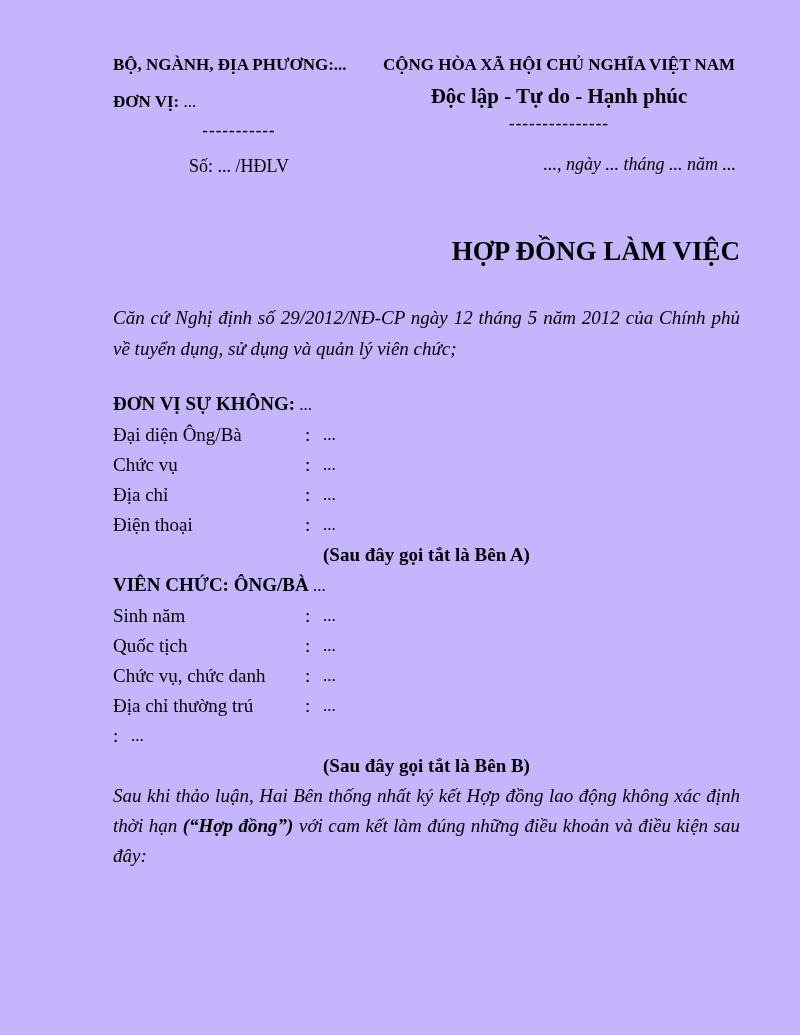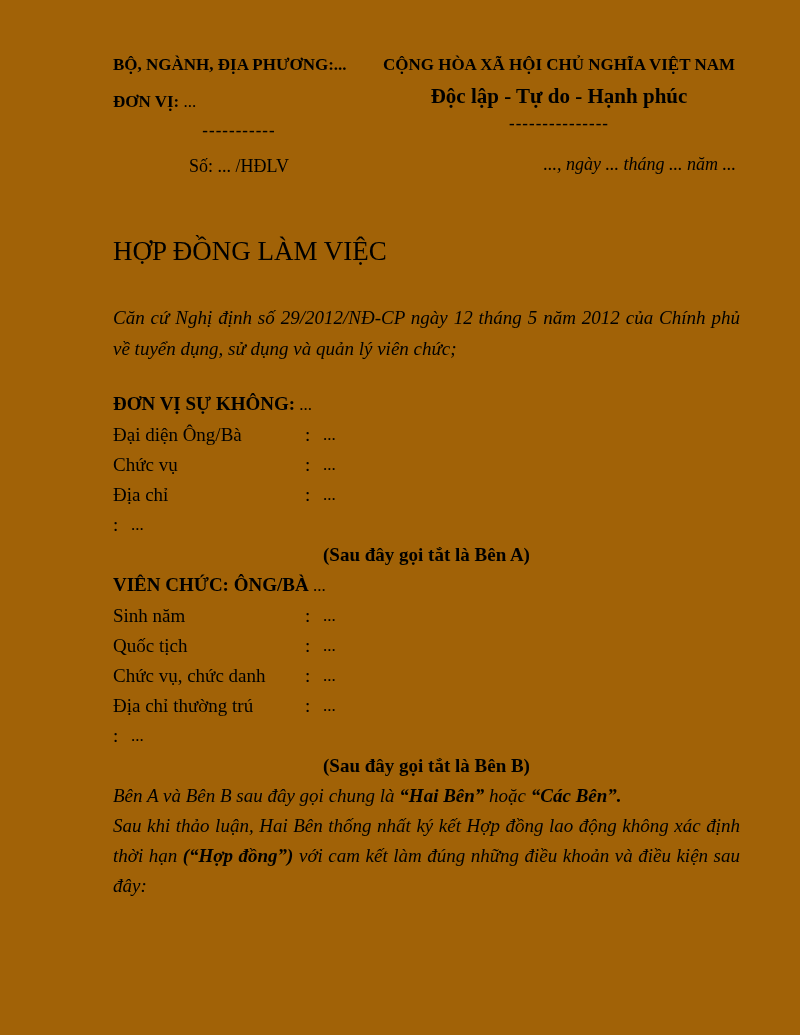--- a/index.html
+++ b/index.html
@@ -2,21 +2,21 @@
 <html><head>
 <meta charset="utf-8">
 <style>
   * { margin: 0; padding: 0; box-sizing: border-box; }
   html, body { background: #ffffff; }
   .page {
     position: relative;
     width: 800px;
     height: 1035px;
     margin: 0 auto;
-    background: #a16207;
+    background: #c4b5fd;
     color: #000000;
     font-family: "Liberation Serif", "DejaVu Serif", serif;
     padding: 52px 60px 0 113px;
     overflow: hidden;
   }
   .bold { font-weight: bold; }
 
   
   .header { display: flex; justify-content: space-between; align-items: flex-start; }
   .header-left { width: 252px; font-size: 17px; line-height: 26px; }
@@ -27,23 +27,23 @@
 
   .header-right { width: 362px; text-align: center; font-size: 17px; line-height: 26px; }
   .hr-line1 { font-weight: bold; white-space: nowrap; }
   .hr-line2 { font-weight: bold; margin-top: 5px; font-size: 21px; }
   .hr-divider { margin-top: 2px; font-weight: bold; letter-spacing: 1px; }
   .hr-date { margin-top: 14px; text-align: right; font-style: italic; font-size: 18px; padding-right: 4px; }
 
   
   .doc-title {
     margin-top: 47px;
-    text-align: left;
+    text-align: right;
     font-size: 27px;
-    font-weight: normal;
+    font-weight: bold;
     line-height: 50px;
   }
 
   
   .preamble {
     margin-top: 26px;
     font-size: 19px;
     font-style: italic;
     line-height: 31px;
     text-align: justify;
@@ -102,20 +102,21 @@
       <span class="field-label">Chức vụ</span>
       <span class="field-colon">:</span>
       <span class="field-value">...</span>
     </div>
     <div class="field-row">
       <span class="field-label">Địa chỉ</span>
       <span class="field-colon">:</span>
       <span class="field-value">...</span>
     </div>
     <div class="field-row">
+      <span class="field-label">Điện thoại</span>
       <span class="field-colon">:</span>
       <span class="field-value">...</span>
     </div>
 
     <div class="alias-note">(Sau đây gọi tắt là Bên A)</div>
 
     <div class="sec-heading"><span>VIÊN CHỨC: ÔNG/BÀ</span><span class="dots"> ...</span></div>
 
     <div class="field-row">
       <span class="field-label">Sinh năm</span>
@@ -137,18 +138,17 @@
       <span class="field-colon">:</span>
       <span class="field-value">...</span>
     </div>
     <div class="field-row">
       <span class="field-colon">:</span>
       <span class="field-value">...</span>
     </div>
 
     <div class="alias-note">(Sau đây gọi tắt là Bên B)</div>
 
-    <div class="closing-line"><span>Bên A và Bên B sau đây gọi chung là </span><span class="bi">“Hai Bên”</span><span> hoặc </span><span class="bi">“Các Bên”.</span></div>
 
     <div class="closing-line"><span>Sau khi thảo luận, Hai Bên thống nhất ký kết Hợp đồng lao động không xác định thời hạn </span><span class="bi">(“Hợp đồng”)</span><span> với cam kết làm đúng những điều khoản và điều kiện sau đây:</span></div>
 
   </div>
 </div>
 
 </body></html>

